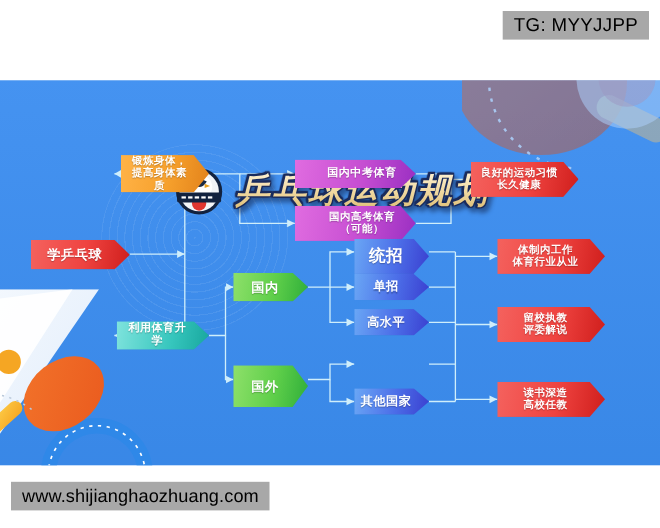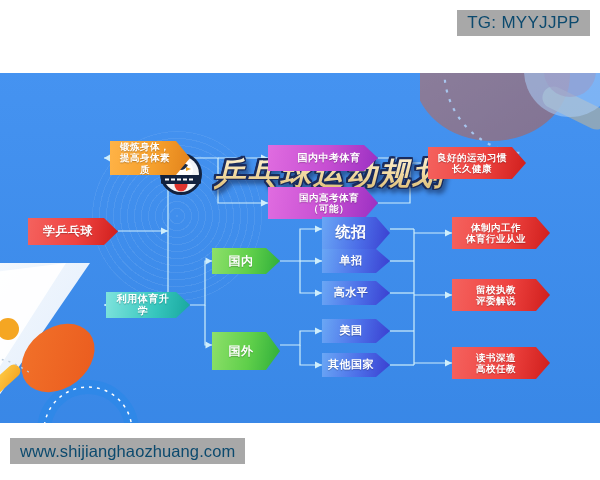--- a/index.html
+++ b/index.html
@@ -12,21 +12,21 @@
   #root {
     position: relative;
     width: 600px; height: 480px;
     background: #ffffff;
   }
 
   
   .wm {
     position: absolute;
     background: #a8a8a8;
-    color: #0c4a6e;
+    color: #000000;
     font-family: "Liberation Sans", sans-serif;
     white-space: nowrap;
     display: flex;
     align-items: center;
   }
   #wm-top {
     right: 10px; top: 10px;
     height: 26px;
     padding: 0 10px;
     font-size: 17px;
@@ -312,23 +312,20 @@
     <div class="node n-blue small" style="left:322px; top:144px; width:68px; height:32px; font-size:15px;">
       <span>统招</span>
     </div>
     <div class="node n-blue small" style="left:322px; top:176px; width:68px; height:24px; font-size:11px;">
       <span>单招</span>
     </div>
     <div class="node n-blue small" style="left:322px; top:208px; width:68px; height:24px; font-size:11px;">
       <span>高水平</span>
     </div>
 
-    <div class="node n-blue small" style="left:322px; top:246px; width:68px; height:24px; font-size:11px;">
-      <span>美国</span>
-    </div>
     <div class="node n-blue small" style="left:322px; top:280px; width:68px; height:24px; font-size:11px;">
       <span>其他国家</span>
     </div>
 
     <div class="node n-red tiny" style="left:428px; top:74px; width:98px; height:32px;">
       <div>
         <div>良好的运动习惯</div>
         <div>长久健康</div>
       </div>
     </div>

